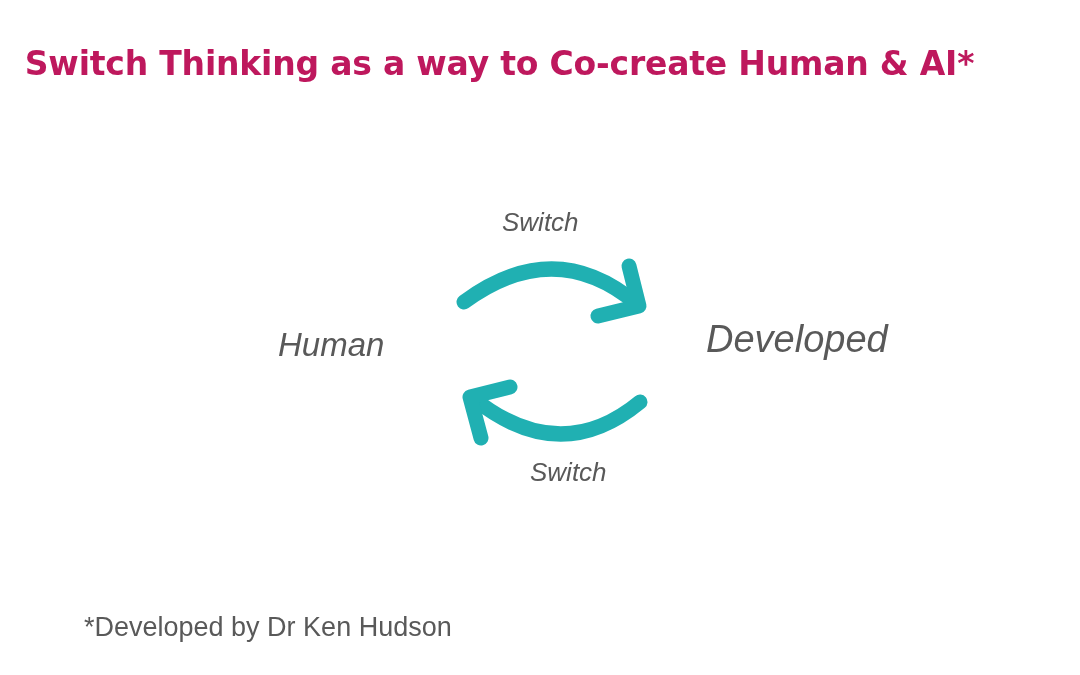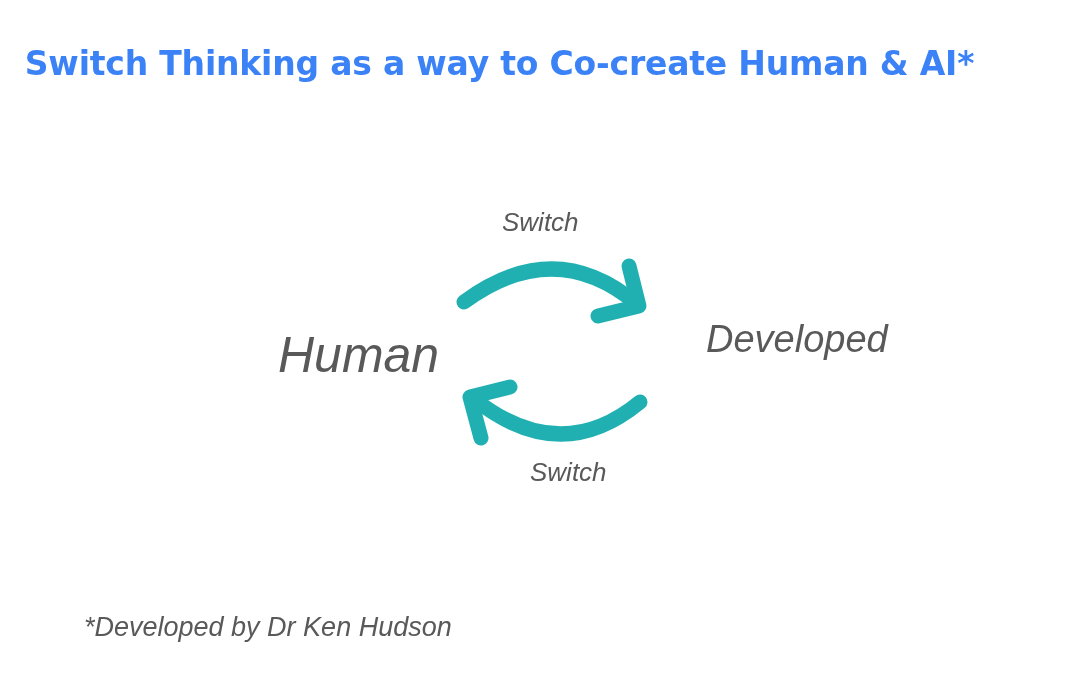--- a/index.html
+++ b/index.html
@@ -17,21 +17,21 @@
     .title {
       position: absolute;
       left: 0;
       top: 44px;
       width: 999px;
       text-align: center;
       font-family: "DejaVu Sans", sans-serif;
       font-weight: bold;
       font-size: 33px;
       letter-spacing: -0.2px;
-      color: #3b82f6;
+      color: #be185d;
       white-space: nowrap;
     }
     .label {
       position: absolute;
       font-family: "Liberation Sans", sans-serif;
       font-style: italic;
       color: #595959;
       white-space: nowrap;
     }
     .switch-top {
@@ -40,34 +40,33 @@
       font-size: 26px;
     }
     .switch-bottom {
       left: 530px;
       top: 457px;
       font-size: 26px;
     }
     .human {
       left: 278px;
       top: 326px;
-      font-size: 50px;
+      font-size: 33px;
     }
     .genai {
       left: 706px;
       top: 318px;
       font-size: 38px;
       line-height: 42px;
     }
     .footnote {
       position: absolute;
       left: 84px;
       top: 612px;
       font-family: "Liberation Sans", sans-serif;
-      font-style: italic;
       font-size: 27px;
       color: #595959;
       white-space: nowrap;
     }
     .arrows {
       position: absolute;
       left: 0;
       top: 0;
       width: 1080px;
       height: 675px;

